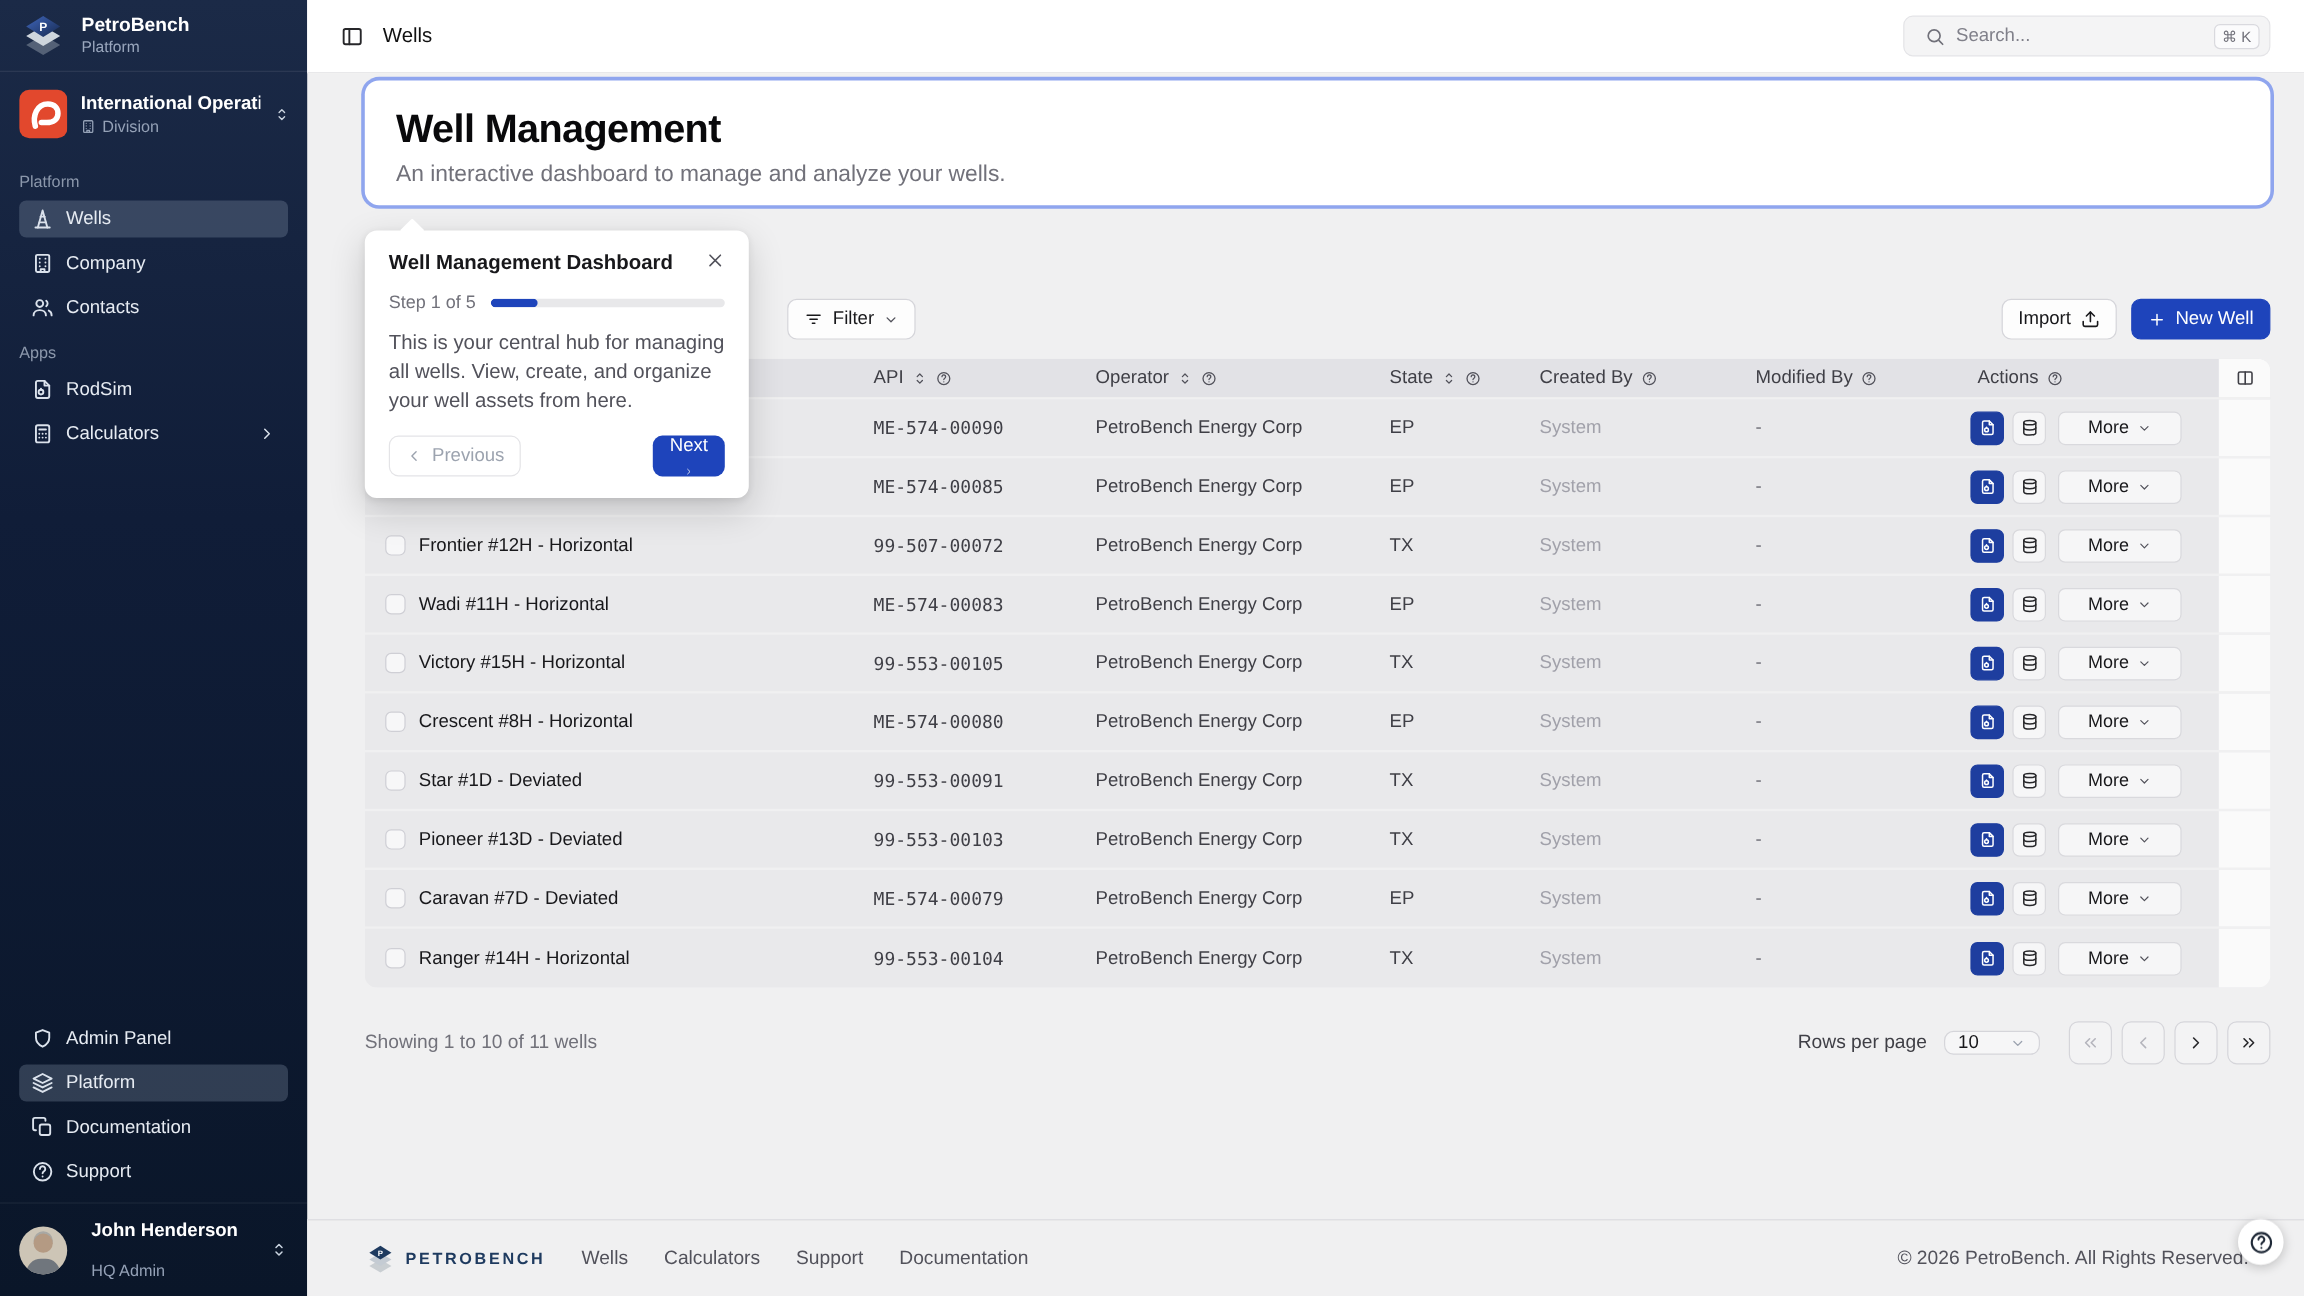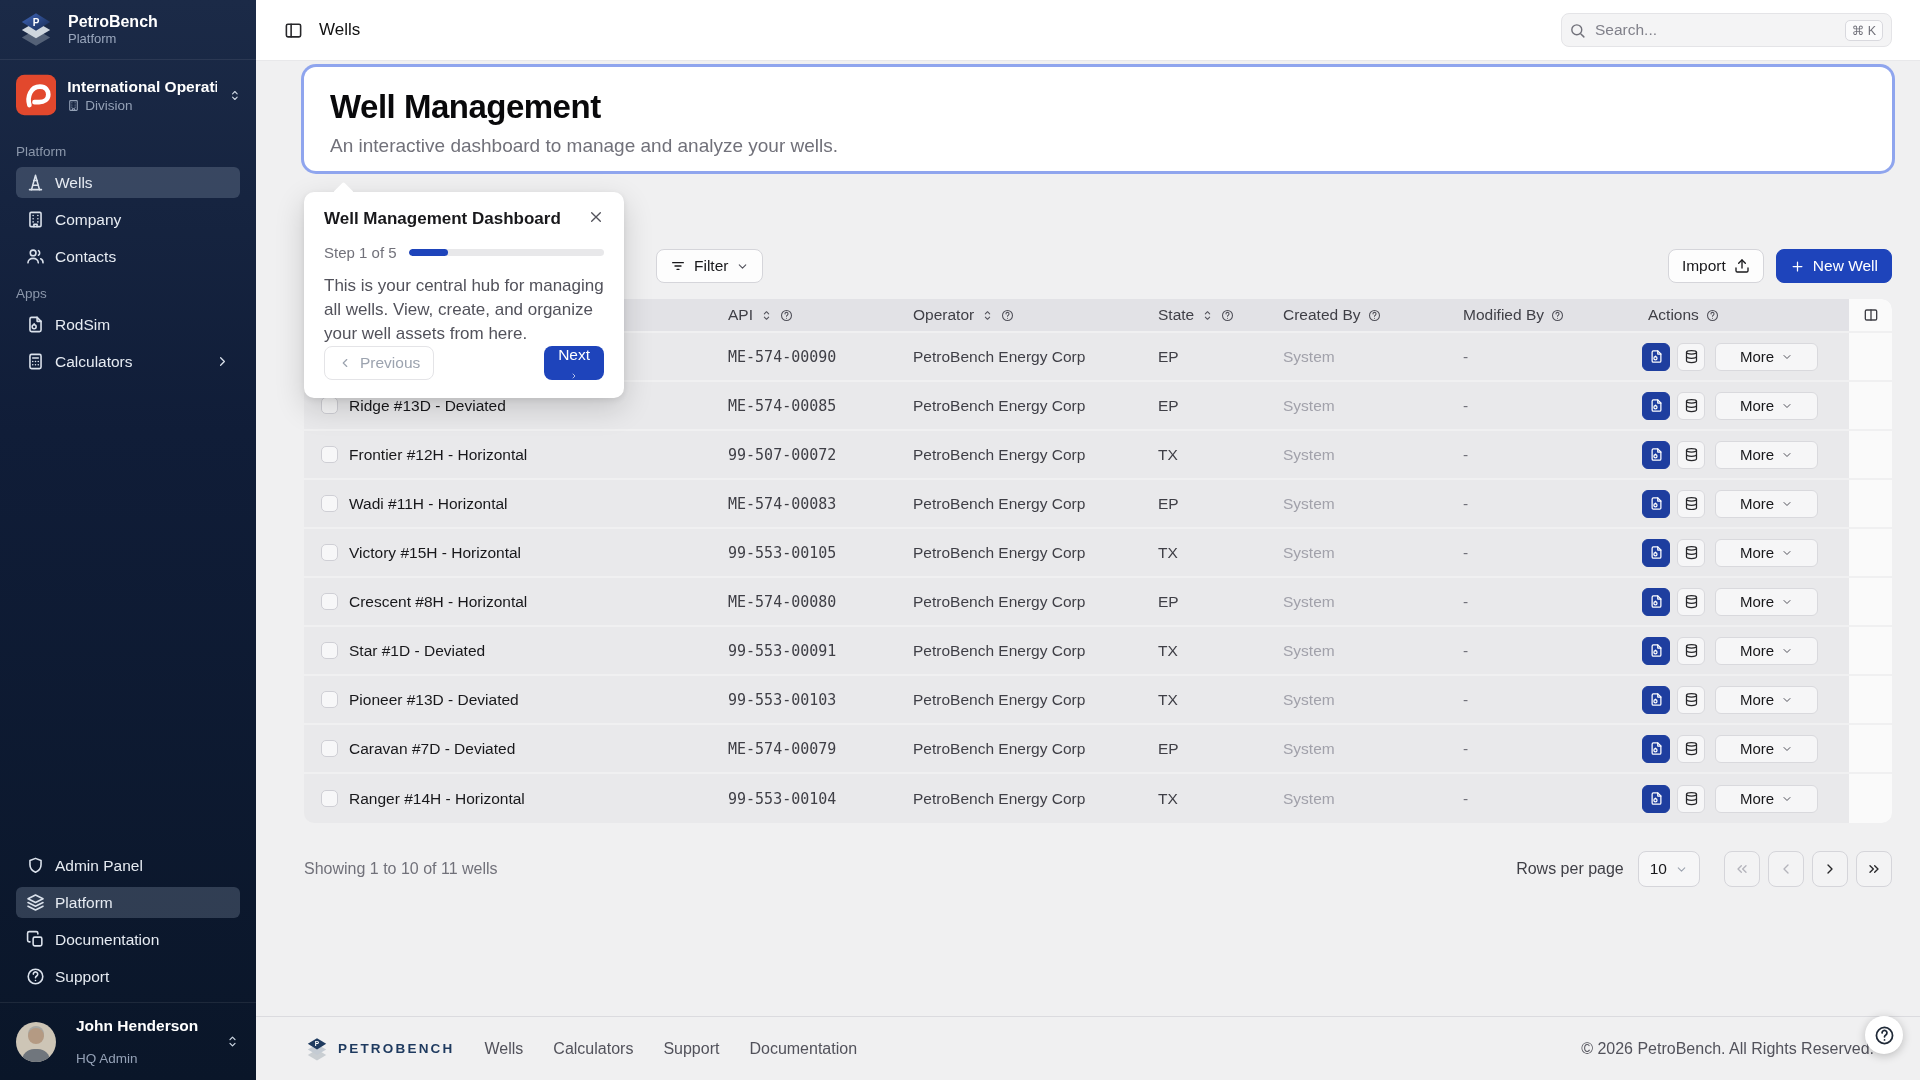--- a/index.html
+++ b/index.html
@@ -26,21 +26,21 @@
   .user-name { font-size:15.5px; font-weight:600; color:#fff; }
   .user-role { font-size:13.5px; color:#94a1b6; margin-top:16px; }
   .avatar { width:40px; height:40px; border-radius:50%; background:#cdc5b6; position:relative; overflow:hidden; flex:0 0 40px; }
   .avatar::before { content:""; position:absolute; top:6px; left:12px; width:16px; height:16px; border-radius:50%; background:#b49a83; box-shadow:0 -2px 0 0 #a8a8a4; }
   .avatar::after { content:""; position:absolute; bottom:-2px; left:6px; width:28px; height:15px; border-radius:12px 12px 0 0; background:#70767d; }
 
   
   .main-col { flex:1; display:flex; flex-direction:column; height:100%; min-width:0; }
   .topbar { height:61px; background:#fff; border-bottom:1px solid #e8e8ea; display:flex; align-items:center; padding:0 28px; gap:16px; }
   .topbar-title { font-size:17px; font-weight:500; color:#111; }
-  .searchbox { margin-left:auto; width:331px; height:34px; background:#f4f4f5; border:1px solid #e4e4e7; border-radius:8px; display:flex; align-items:center; gap:9px; padding:0 8px 0 7px; color:#71717a; }
+  .searchbox { margin-left:auto; width:306px; height:34px; background:#f4f4f5; border:1px solid #e4e4e7; border-radius:8px; display:flex; align-items:center; gap:9px; padding:0 8px 0 17px; color:#71717a; }
   .searchbox input { border:none; outline:none; background:transparent; font-size:15.5px; color:#52525b; flex:1; font-family:"Liberation Sans",sans-serif; }
   .searchbox input::placeholder { color:#80808a; }
   .kbd { font-size:12.5px; color:#71717a; border:1px solid #d9d9de; background:#fbfbfc; border-radius:5px; padding:2px 6px; white-space:nowrap; }
 
   .content { flex:1; position:relative; padding:6px 28px 0 48px; overflow:hidden; }
 
   .page-card { background:#fff; border-radius:12px; box-shadow:0 0 0 3px #8fa5ee; padding:21px 26px 20px; height:104px; }
   .page-title { font-size:33px; font-weight:700; color:#09090b; letter-spacing:-.5px; }
   .page-sub { font-size:19px; color:#71717a; margin-top:9px; }
 
@@ -70,38 +70,38 @@
   .c-actions { gap:7px; padding-left:8px; }
   .icon-btn { width:28px; height:28px; border-radius:6px; border:1px solid #d9d9dd; background:#f6f6f7; color:#27272a; display:inline-flex; align-items:center; justify-content:center; cursor:pointer; }
   .icon-btn.primary { background:#1e3e9f; border-color:#1e3e9f; color:#fff; }
   .more-btn { height:28px; padding:0 24px; border-radius:6px; border:1px solid #d9d9dd; background:#f6f6f7; display:inline-flex; align-items:center; gap:7px; font-size:15px; color:#18181b; cursor:pointer; font-family:inherit; margin-left:3px; }
   .more-btn .ic { color:#52525b; }
 
   .meta-row { margin-top:28px; display:flex; align-items:center; }
   .summary { font-size:16px; color:#71717a; }
   .pager-zone { margin-left:auto; display:flex; align-items:center; gap:14px; }
   .rpp-label { font-size:16px; color:#3f3f46; }
-  .select { height:36px; padding:0 11px; border:1px solid #d5d5da; border-radius:8px; background:#f6f6f7; display:inline-flex; align-items:center; gap:8px; font-size:15.5px; color:#18181b; cursor:pointer; }
+  .select { height:20px; padding:0 11px; border:1px solid #d5d5da; border-radius:8px; background:#f6f6f7; display:inline-flex; align-items:center; gap:26px; font-size:15.5px; color:#18181b; cursor:pointer; }
   .select .ic { color:#9ca3af; }
   .pager { display:flex; gap:8px; margin-left:10px; }
   .pg-btn { width:36px; height:36px; border-radius:8px; border:1px solid #d5d5da; background:#f3f3f4; display:inline-flex; align-items:center; justify-content:center; color:#27272a; cursor:pointer; }
   .pg-btn.disabled { color:#b4b4bc; cursor:default; }
 
   
   .tour { position:absolute; left:48px; top:131px; width:320px; background:#fff; border-radius:10px; box-shadow:0 10px 30px rgba(0,0,0,.16), 0 2px 6px rgba(0,0,0,.08); padding:17px 20px 18px; z-index:30; }
   .tour::before { content:""; position:absolute; top:-7px; left:32px; width:15px; height:15px; background:#fff; transform:rotate(45deg); border-radius:2px; }
   .tour-head { display:flex; align-items:flex-start; }
   .tour-title { font-size:17px; font-weight:700; color:#18181b; }
   .tour-close { margin-left:auto; color:#52525b; cursor:pointer; display:flex; }
   .tour-step { display:flex; align-items:center; gap:12px; margin-top:15px; }
   .step-label { font-size:15px; color:#71717a; white-space:nowrap; }
   .progress { flex:1; height:7px; border-radius:4px; background:#e8e8ea; overflow:hidden; }
   .progress-fill { height:100%; background:#1e44bb; border-radius:4px; }
   .tour-body { margin-top:13px; font-size:17px; color:#52525b; line-height:1.42; }
-  .tour-btns { display:flex; align-items:center; }
+  .tour-btns { margin-top:17px; display:flex; align-items:center; }
   .btn-prev { display:inline-flex; align-items:center; gap:8px; height:34px; padding:0 13px; border-radius:8px; border:1px solid #e4e4e7; background:#fff; color:#9ca3af; font-size:15.5px; font-weight:500; cursor:pointer; font-family:inherit; }
   .btn-next { margin-left:auto; display:inline-flex; align-items:center; gap:8px; height:34px; padding:0 14px; border-radius:8px; border:none; background:#1e44bb; color:#fff; font-size:15.5px; font-weight:500; cursor:pointer; font-family:inherit;flex-direction:column; }
 
   
   .footer { height:64px; border-top:1px solid #dbdbdf; display:flex; align-items:center; padding:0 46px 0 48px; background:#f0f0f1; }
   .f-brand { display:flex; align-items:center; gap:8px; margin-right:30px; }
   .f-brand-text { font-size:13.5px; font-weight:700; letter-spacing:2.2px; color:#1e3a5f; }
   .f-link { font-size:16px; color:#52525b; margin-right:30px; cursor:pointer; }
   .f-copy { margin-left:auto; font-size:16px; color:#52525b; }
 

